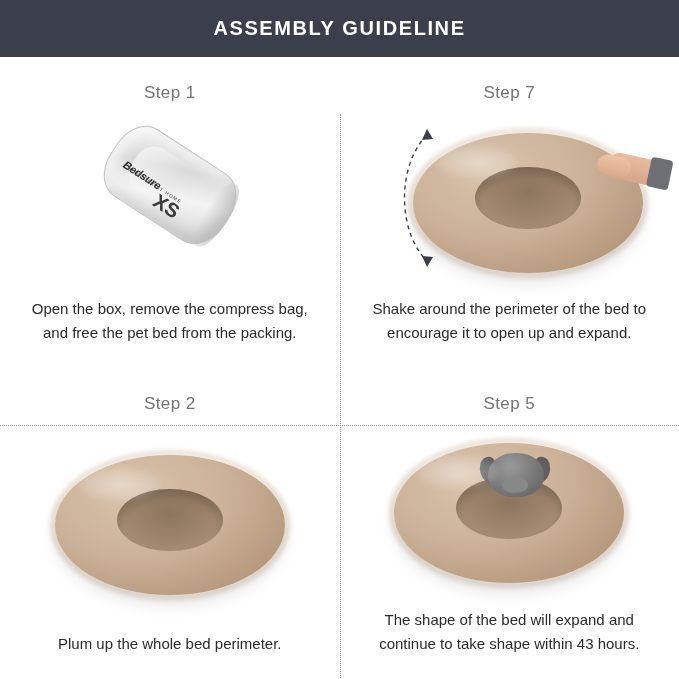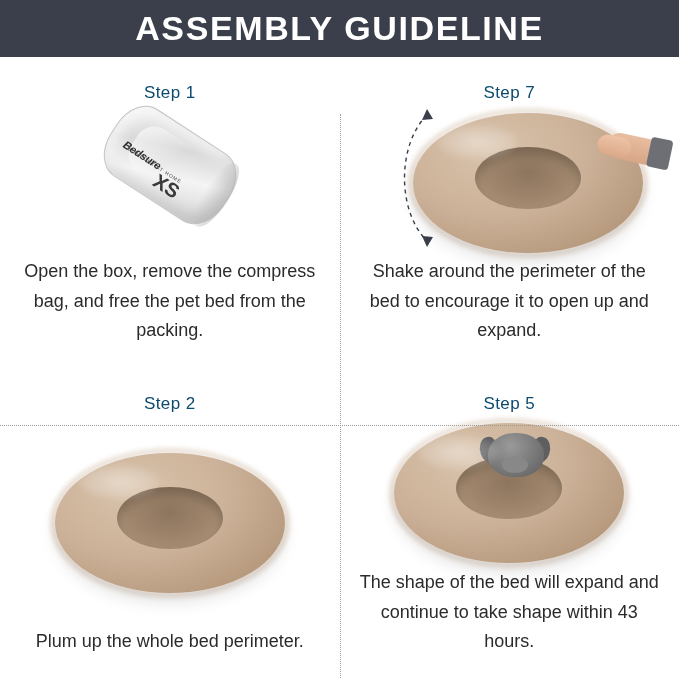--- a/index.html
+++ b/index.html
@@ -22,21 +22,21 @@
   }
   .header {
     height: 57px;
     background: #3b3f4b;
     display: flex;
     align-items: center;
     justify-content: center;
   }
   .header-title {
     color: #ffffff;
-    font-size: 34px;
+    font-size: 20px;
     font-weight: bold;
     letter-spacing: 1.6px;
     font-family: "Liberation Sans", sans-serif;
   }
   .grid {
     position: relative;
     width: 679px;
     height: 622px;
     display: grid;
     grid-template-columns: 1fr 1fr;
@@ -45,34 +45,34 @@
   .cell {
     position: relative;
     display: flex;
     flex-direction: column;
     align-items: center;
     box-sizing: border-box;
     padding: 26px 18px 10px 18px;
   }
   .step-title {
     font-size: 17px;
-    color: #0c4a6e;
+    color: #737373;
     letter-spacing: 0.4px;
     margin-bottom: 4px;
   }
   .art {
     flex: 1 1 auto;
     width: 100%;
     display: flex;
     align-items: center;
     justify-content: center;
     position: relative;
   }
   .caption {
-    font-size: 18px;
+    font-size: 15px;
     color: #2b2b2b;
     line-height: 1.65;
     text-align: center;
     max-width: 300px;
     margin-bottom: 12px;
   }
   
   .v-divider {
     position: absolute;
     left: 339.5px;

